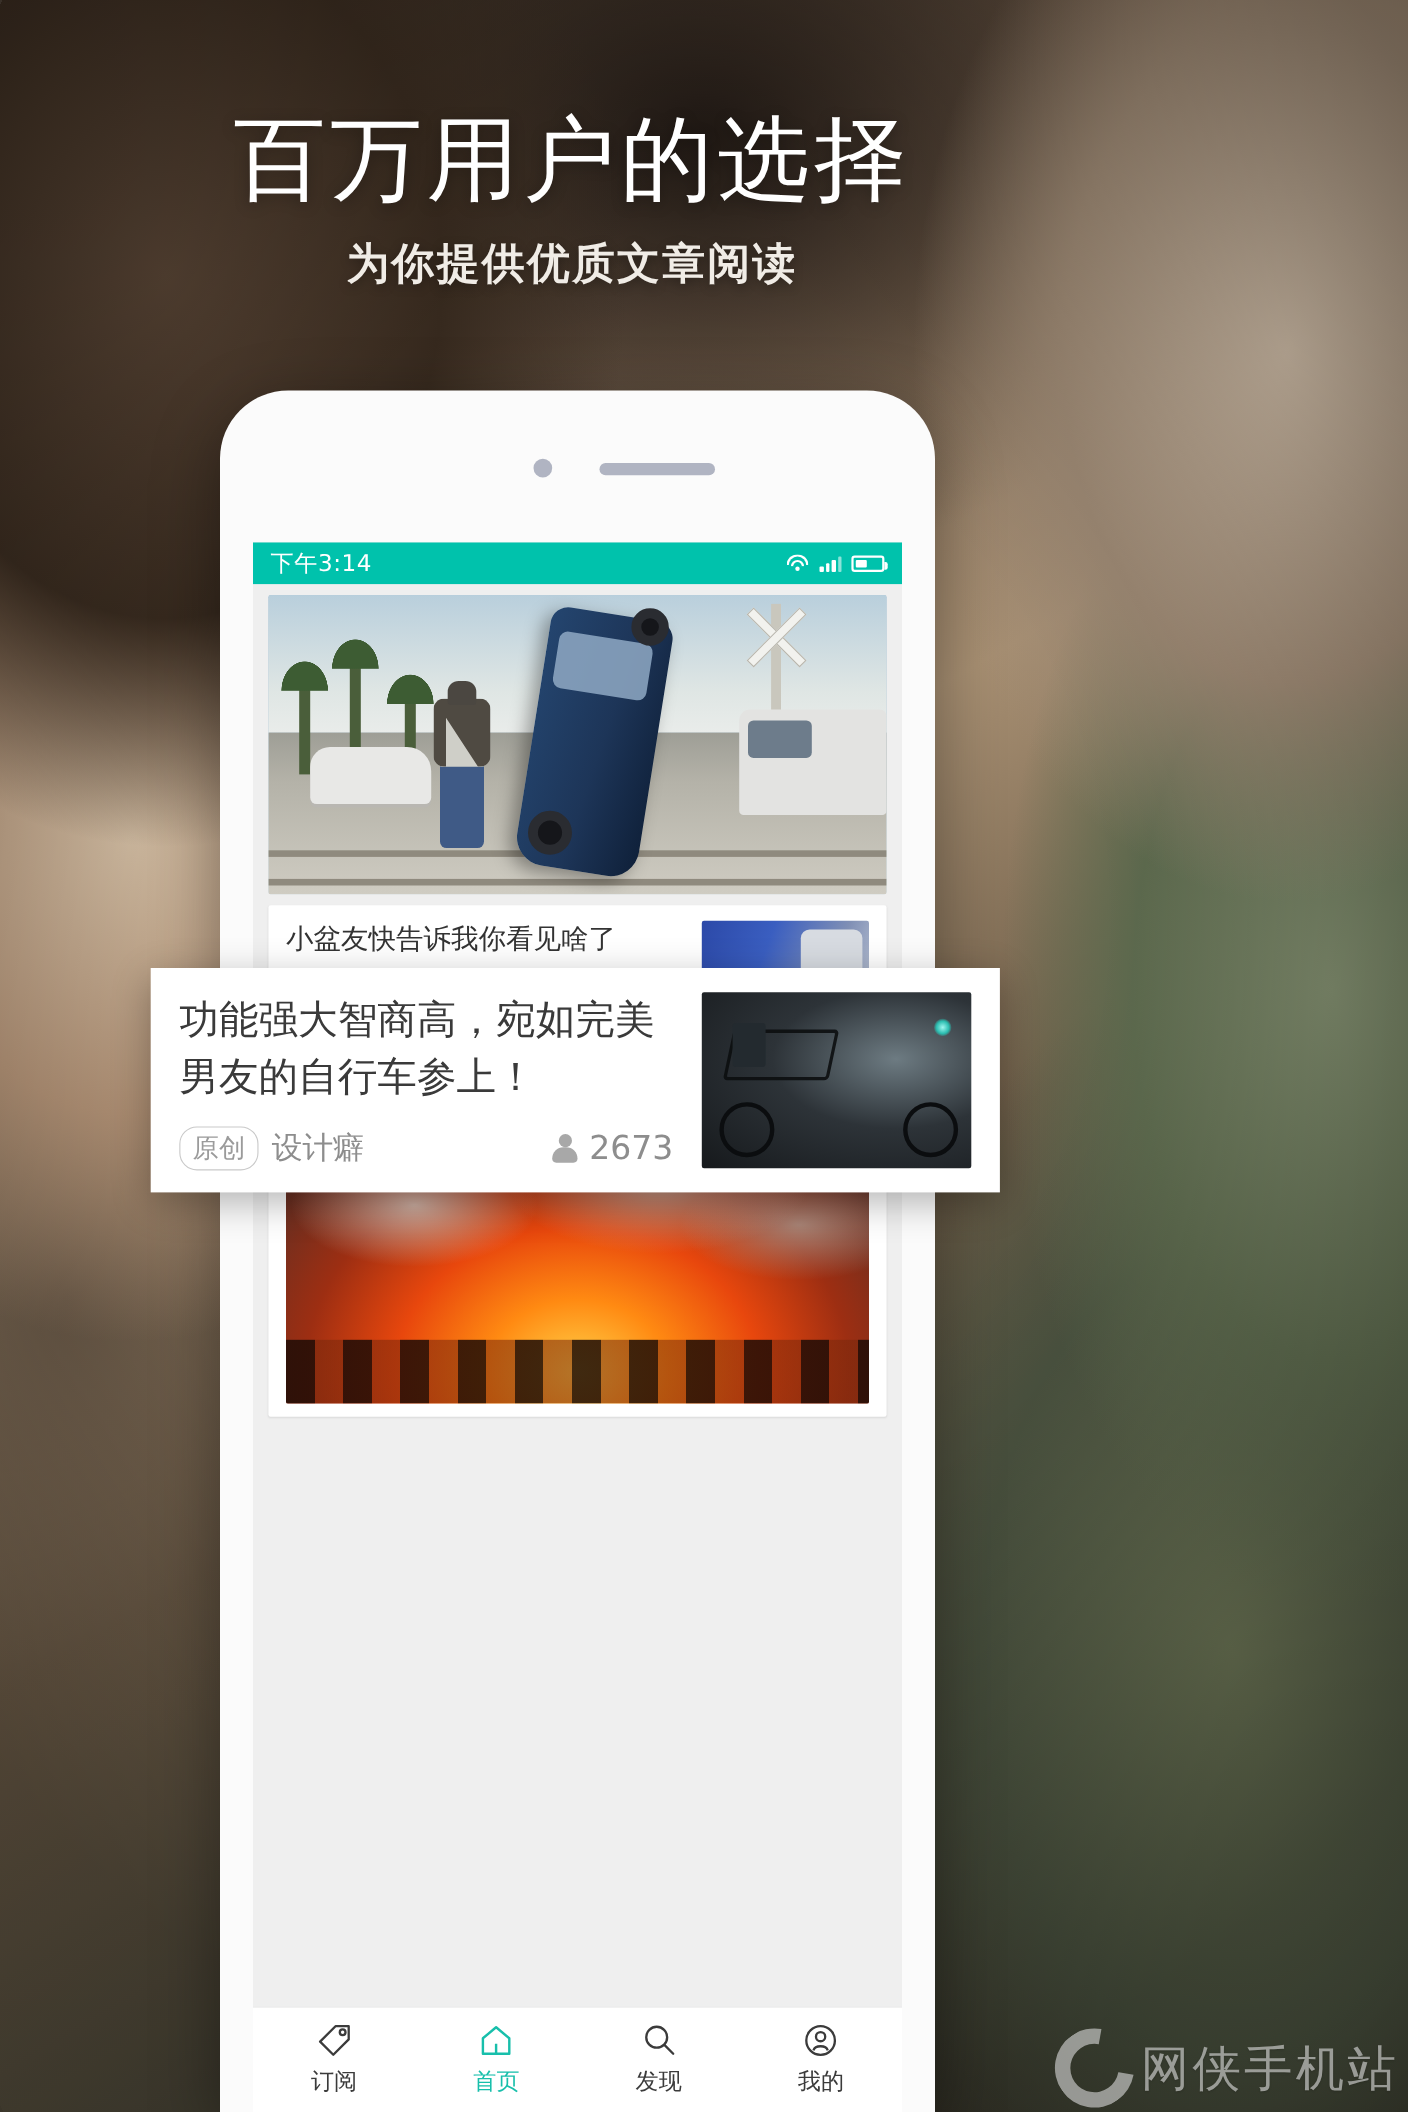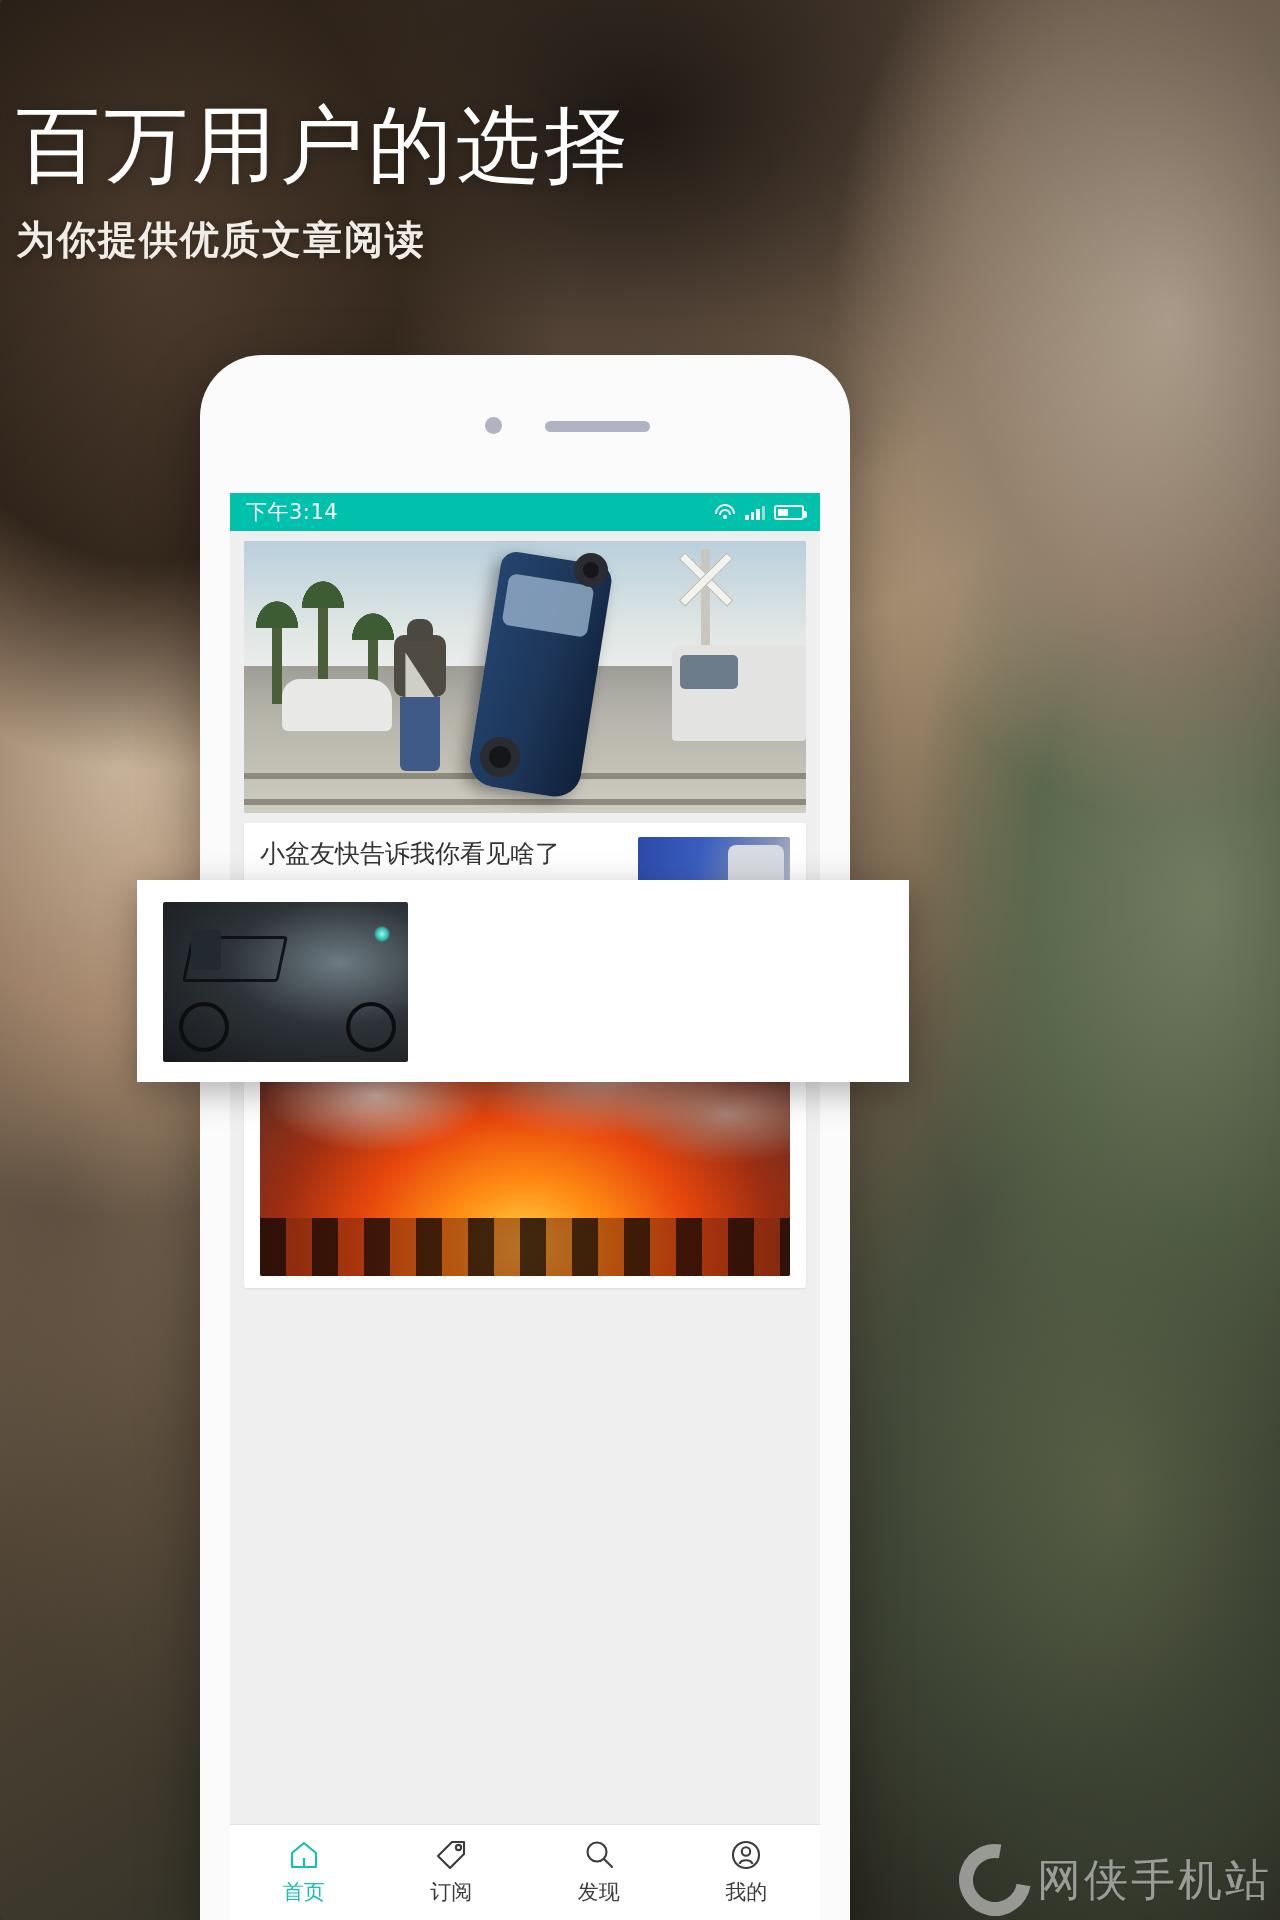--- a/index.html
+++ b/index.html
@@ -33,21 +33,21 @@
     opacity: .9;
   }
   #bg-vignette {
     position: absolute; inset: 0;
     background: radial-gradient(ellipse 900px 1100px at 640px 830px, rgba(0,0,0,0) 40%, rgba(0,0,0,0.28) 100%);
   }
 
   
   .hero {
     position: absolute; top: 0; left: 0; width: 1024px;
-    text-align: left; z-index: 5; padding-left: 16px;
+    text-align: center; z-index: 5; padding-left: 16px;
   }
   .hero-title {
     margin-top: 100px;
     font-size: 84px;
     line-height: 1.08;
     color: #ffffff;
     font-weight: 400;
     letter-spacing: 4px;
     text-shadow: 0 2px 14px rgba(0,0,0,.30);
   }
@@ -314,33 +314,33 @@
         <div class="big-title">天津滨海大爆炸</div>
         <div class="big-img">
           <div class="smoke"></div>
           <div class="cars"></div>
         </div>
       </div>
 
     </div>
 
     <div class="bottomnav">
+      <div class="nav-item">
+        <svg class="nav-ico" viewBox="0 0 32 32">
+          <path d="M17 3 L29 3 L29 15 L15 29 L3 17 Z" fill="none" stroke="#3b3b3b" stroke-width="2.1" stroke-linejoin="round"></path>
+          <circle cx="23.5" cy="8.5" r="2.6" fill="none" stroke="#3b3b3b" stroke-width="2.1"></circle>
+        </svg>
+        <span class="nav-label">订阅</span>
+      </div>
       <div class="nav-item active">
         <svg class="nav-ico" viewBox="0 0 32 32">
           <path d="M4 14 L16 4 L28 14 L28 28 L4 28 Z" fill="none" stroke="#18bfab" stroke-width="2.2" stroke-linejoin="round"></path>
           <path d="M16 28 L16 19" fill="none" stroke="#18bfab" stroke-width="2.2"></path>
         </svg>
         <span class="nav-label">首页</span>
-      </div>
-      <div class="nav-item">
-        <svg class="nav-ico" viewBox="0 0 32 32">
-          <path d="M17 3 L29 3 L29 15 L15 29 L3 17 Z" fill="none" stroke="#3b3b3b" stroke-width="2.1" stroke-linejoin="round"></path>
-          <circle cx="23.5" cy="8.5" r="2.6" fill="none" stroke="#3b3b3b" stroke-width="2.1"></circle>
-        </svg>
-        <span class="nav-label">订阅</span>
       </div>
       <div class="nav-item">
         <svg class="nav-ico" viewBox="0 0 32 32">
           <circle cx="14" cy="13" r="9.5" fill="none" stroke="#3b3b3b" stroke-width="2.1"></circle>
           <path d="M21 20 L29 28" stroke="#3b3b3b" stroke-width="2.1" stroke-linecap="round"></path>
         </svg>
         <span class="nav-label">发现</span>
       </div>
       <div class="nav-item">
         <svg class="nav-ico" viewBox="0 0 32 32">
@@ -351,20 +351,34 @@
         <span class="nav-label">我的</span>
       </div>
     </div>
 
   </div>
 </div>
 
 <div style="position:absolute; left:137px; top:880px; width:772px; background:#fff;
             box-shadow:0 10px 34px rgba(0,0,0,.30); z-index:20; padding:22px 26px 20px 26px;">
   <div style="display:flex; gap:26px;">
+    <div style="flex:1; display:flex; flex-direction:column; justify-content:space-between; min-height:152px;">
+      <div style="font-size:36px; line-height:1.45; color:#3a3a3a;">功能强大智商高，宛如完美男友的自行车参上！</div>
+      <div style="display:flex; align-items:center; margin-top:18px;">
+        <span style="border:1.5px solid #c9c9c9; border-radius:16px; padding:3px 11px; font-size:24px; color:#9b9b9b;">原创</span>
+        <span style="font-size:28px; color:#8d8d8d; margin-left:12px;">设计癖</span>
+        <span style="margin-left:auto; display:flex; align-items:center; gap:11px; color:#8d8d8d; font-size:30px;">
+          <span style="width:23px;height:27px;position:relative;display:inline-block;">
+            <span style="position:absolute;left:6px;top:0;width:12px;height:12px;border-radius:50%;background:#a8a8a8;"></span>
+            <span style="position:absolute;left:0;bottom:1px;width:23px;height:14px;border-radius:11px 11px 4px 4px;background:#a8a8a8;"></span>
+          </span>
+          <span>2673</span>
+        </span>
+      </div>
+    </div>
     <div class="thumb thumb-bike" style="width:245px;height:160px;">
       <span class="bk-frame"></span>
         <span class="bk-w l"></span>
         <span class="bk-w r"></span>
       <span class="bk-bag"></span>
         <span class="bk-lamp"></span>
     </div>
   </div>
 </div>
 

